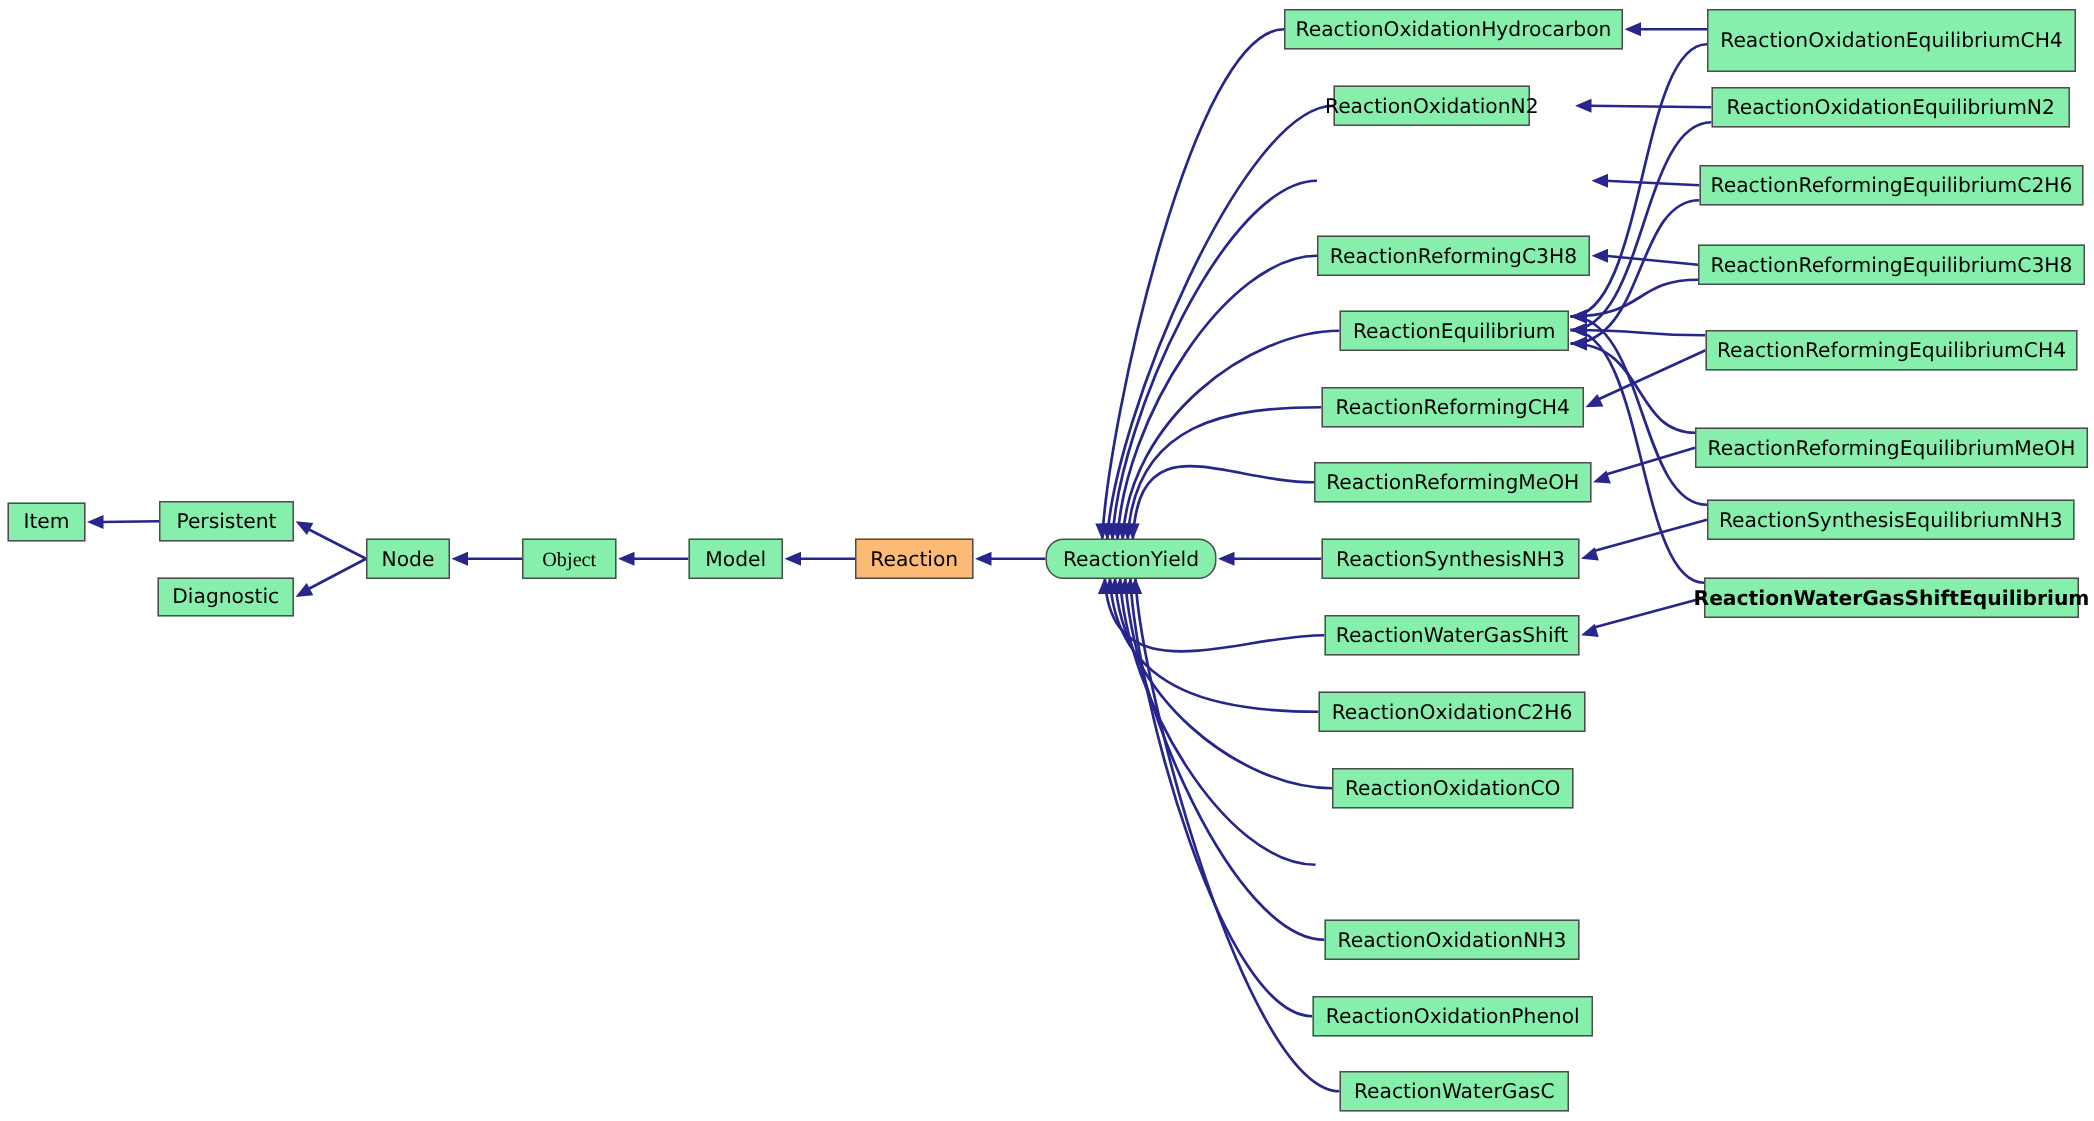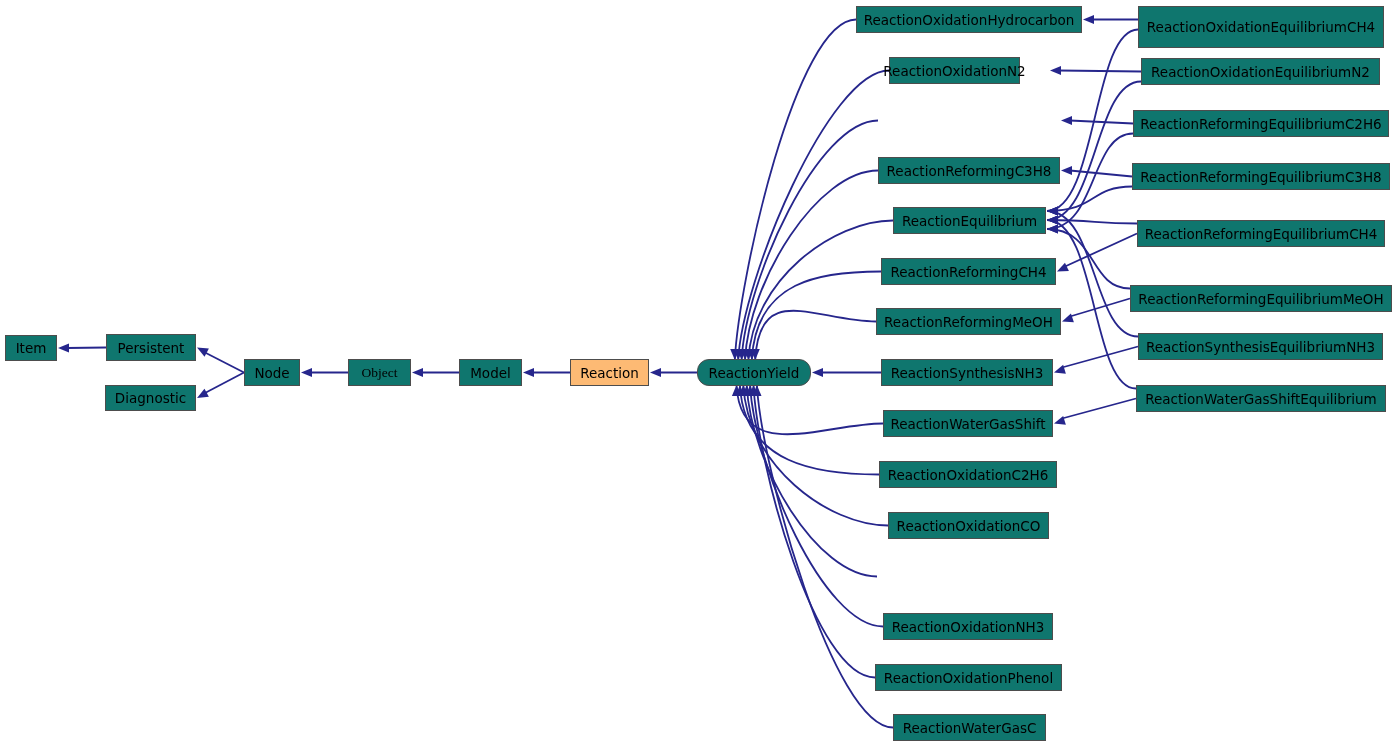--- a/index.html
+++ b/index.html
@@ -1,20 +1,20 @@
 <!DOCTYPE html>
 <html><head>
 <meta charset="utf-8">
 <style>
   html,body{margin:0;padding:0;background:#ffffff;}
   #canvas{position:relative;width:1396px;height:747px;background:#ffffff;
           font-family:"DejaVu Sans","Liberation Sans",sans-serif;overflow:hidden;}
   #edges{position:absolute;left:0;top:0;width:1396px;height:747px;}
   .node{position:absolute;box-sizing:border-box;border:1px solid #4d4d4d;
-        background:#0f766e;display:flex;align-items:center;justify-content:center;
+        background:#86efac;display:flex;align-items:center;justify-content:center;
         font-size:13.5px;color:#000000;white-space:nowrap;letter-spacing:0px;}
   .node.highlight{background:#fdba74;}
   .node span{pointer-events:none;}
 </style>
 </head>
 <body>
 
 <div id="canvas">
   <svg id="edges" viewBox="0 0 1396 747" xmlns="http://www.w3.org/2000/svg">
       <path d="M 106 347.5 L 67 348" fill="none" stroke="#26268c" stroke-width="1.8"></path>
@@ -171,16 +171,16 @@
     </div>
     <div class="node" style="left: 1137px; top: 220px; width: 248px; height: 27px;">
       <span>ReactionReformingEquilibriumCH4</span>
     </div>
     <div class="node" style="left: 1130px; top: 285px; width: 262px; height: 27px;">
       <span>ReactionReformingEquilibriumMeOH</span>
     </div>
     <div class="node" style="left: 1138px; top: 333px; width: 245px; height: 27px;">
       <span>ReactionSynthesisEquilibriumNH3</span>
     </div>
-    <div class="node" style="left: 1136px; top: 385px; width: 250px; height: 27px;">
+    <div class="node" style="left: 1136px; top: 385px; width: 250px; height: 27px; font-weight: bold;">
       <span>ReactionWaterGasShiftEquilibrium</span>
     </div>
   </div>
 
 </body></html>

